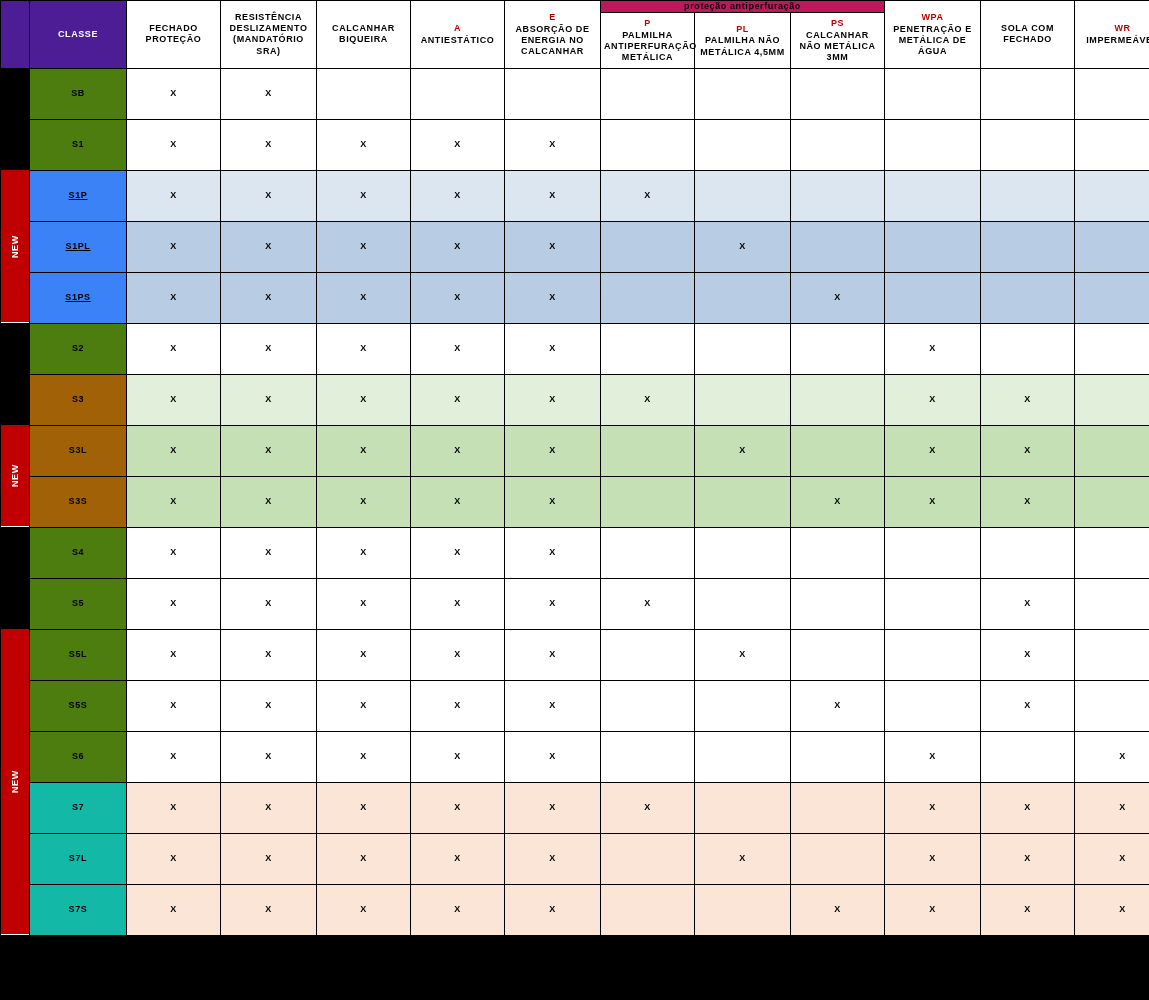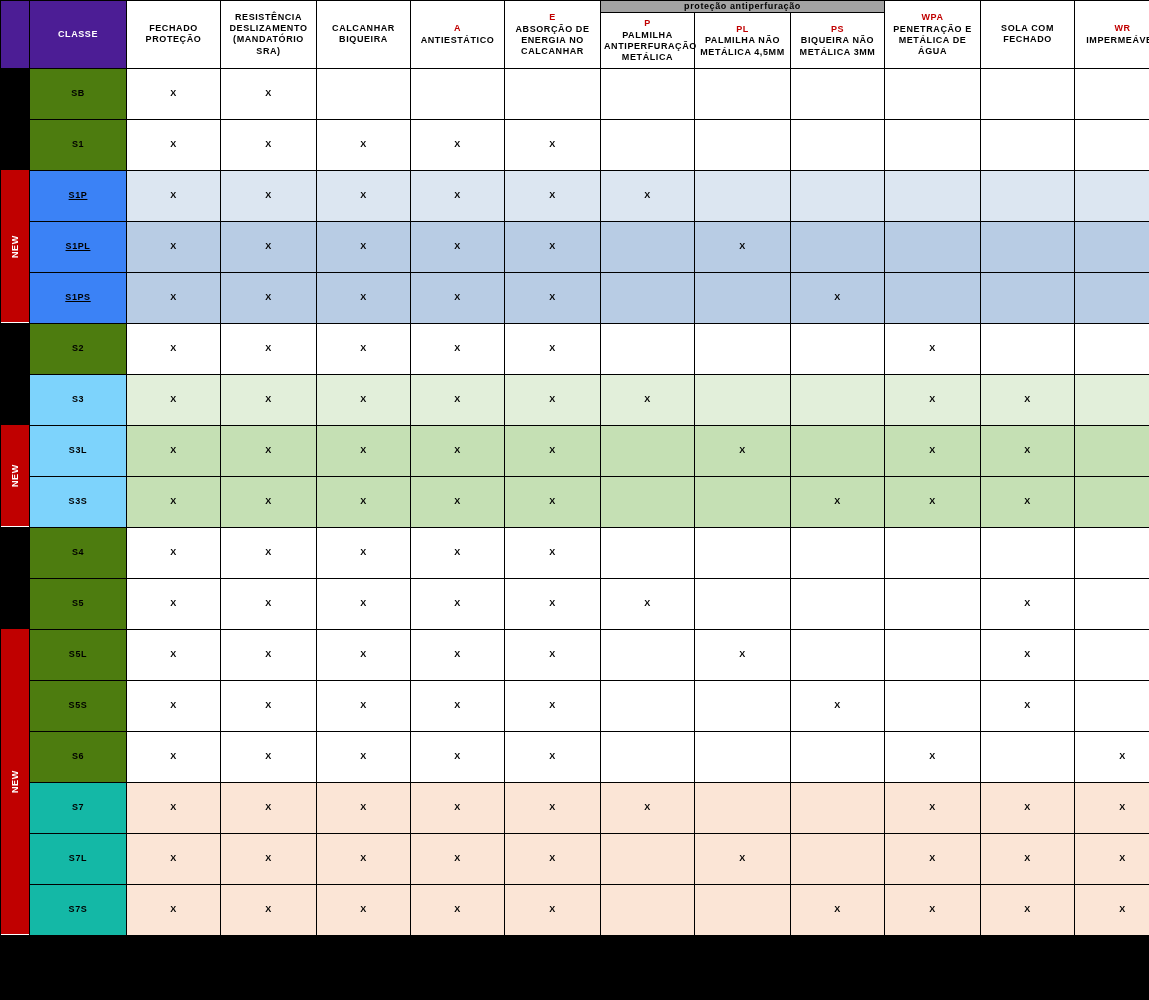--- a/index.html
+++ b/index.html
@@ -32,38 +32,38 @@
 
   
   col.c-new{width:29px;}
   col.c-class{width:97px;}
   col.c-std{width:94px;}
   col.c-std2{width:96px;}
 
   
   .hdr-black{background:#4c1d95;color:#fff;}
   .hdr-white{background:#fff;color:#000;}
-  .hdr-group{background:#a3a3a3;color:#000;font-size:10px;font-weight:bold;letter-spacing:0;}
+  .hdr-group{background:#be185d;color:#000;font-size:10px;font-weight:bold;letter-spacing:0;}
   .code-red{color:#c00000;display:block;font-size:9px;line-height:1.4;}
   .hdr-cell-inner{padding:4px 3px;}
 
   
   .new-strip{
     background:#c00000;color:#fff;
     font-size:13px;font-weight:bold;letter-spacing:1px;
     writing-mode:vertical-rl;transform:rotate(180deg);
     text-align:center;
   }
   .blank-strip{background:#000;border-top:none;border-bottom:none;}
 
   
   .class-cell{font-size:19px;font-weight:bold;letter-spacing:.5px;height:50px;}
   .cls-grey{background:#4d7c0f;}
   .cls-blue{background:#3b82f6;text-decoration:underline;}
-  .cls-green{background:#7dd3fc;color:#000;}
+  .cls-green{background:#a16207;color:#000;}
   .cls-orange{background:#14b8a6;color:#000;}
 
   
   .row-white td.mark{background:#fff;}
   .row-blue  td.mark{background:#dce6f1;}
   .row-blue2 td.mark{background:#b8cce4;}
   .row-green td.mark{background:#e2efda;}
   .row-green2 td.mark{background:#c5e0b4;}
   .row-orange td.mark{background:#fbe5d6;}
 
@@ -122,21 +122,21 @@
         </th>
       </tr>
       <tr>
         <th class="hdr-white">
           <div class="hdr-cell-inner"><span class="code-red">P</span><span>PALMILHA ANTIPERFURAÇÃO METÁLICA</span></div>
         </th>
         <th class="hdr-white">
           <div class="hdr-cell-inner"><span class="code-red">PL</span><span>PALMILHA NÃO METÁLICA 4,5MM</span></div>
         </th>
         <th class="hdr-white">
-          <div class="hdr-cell-inner"><span class="code-red">PS</span><span>BIQUEIRA NÃO METÁLICA 3MM</span></div>
+          <div class="hdr-cell-inner"><span class="code-red">PS</span><span>CALCANHAR NÃO METÁLICA 3MM</span></div>
         </th>
       </tr>
     </thead>
     <tbody id="matrix-body">
         <tr class="row-white">
           <td rowspan="2" class="blank-strip"></td>
           <td class="class-cell cls-grey">SB</td>
           <td class="mark">X</td>
           <td class="mark">X</td>
           <td class="mark"></td>

